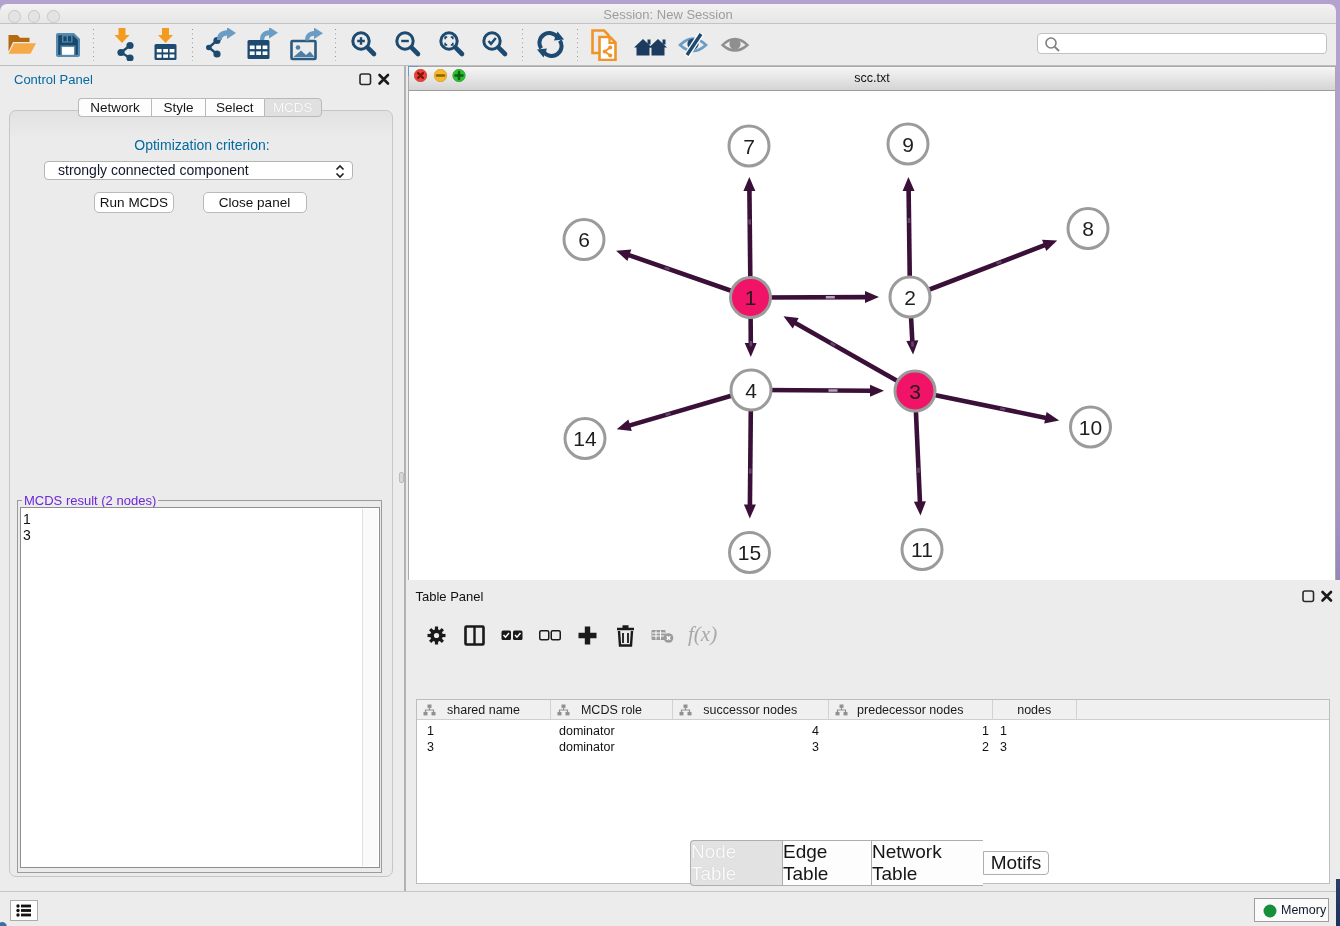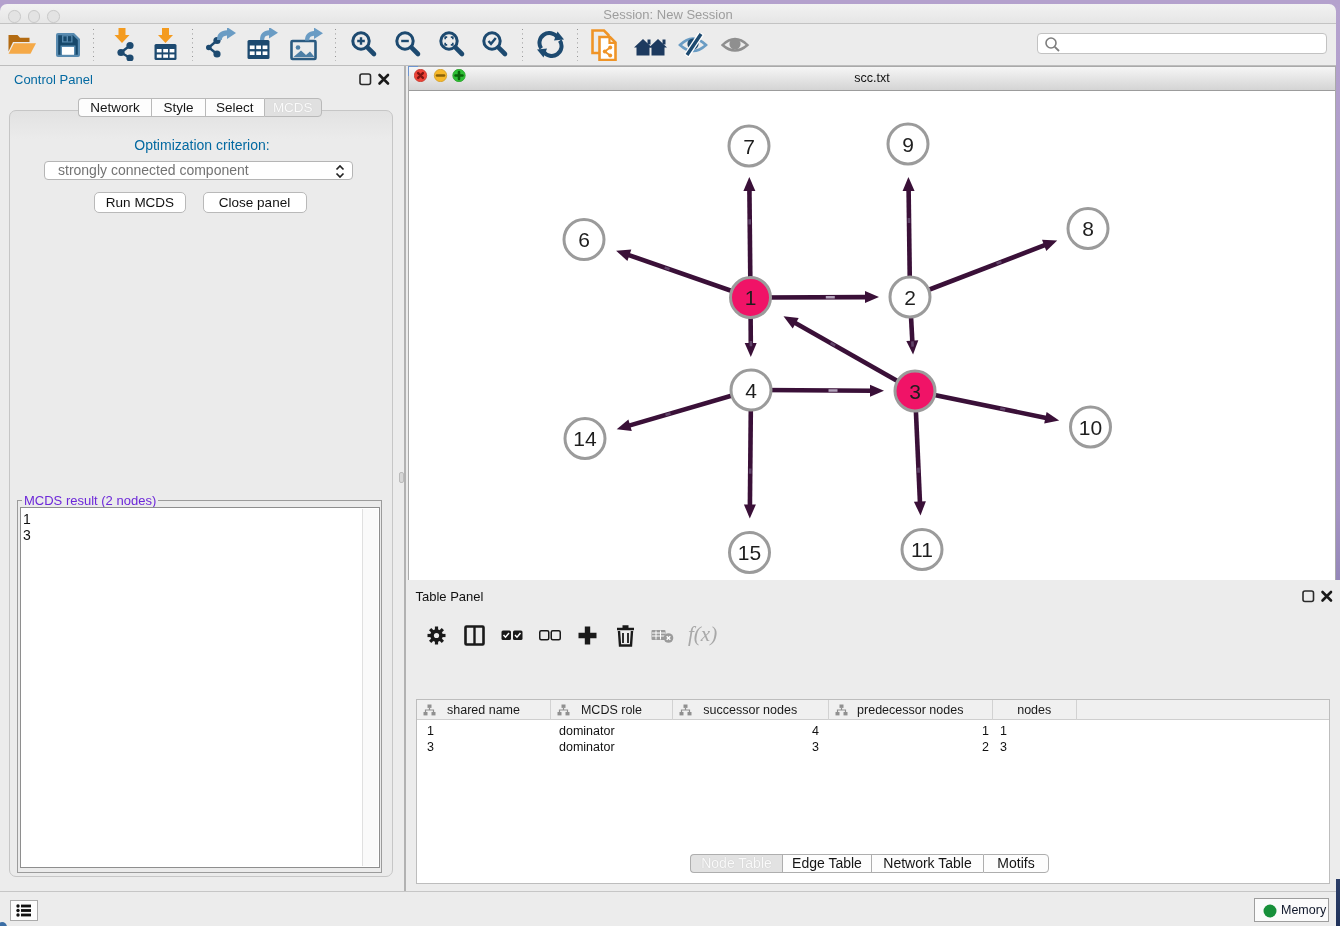--- a/index.html
+++ b/index.html
@@ -22,40 +22,40 @@
 .cpanel { left:0; top:66px; width:404px; height:825px; background:#ececec; }
 .cpTitle { position:absolute; left:14px; top:6px; font-size:13px; color:#0369a1; }
 .vdivider { left:404px; top:66px; width:1.5px; height:825px; background:#b2b2b2; }
 .vgrab { left:398.5px; top:472px; width:5.5px; height:11px; background:#d6d6d6; border:1px solid #bbb; border-radius:2px; }
 .tabbox { position:absolute; left:9px; top:44px; width:384px; height:767px; border:1px solid #c6c6c6; border-radius:7px; background:linear-gradient(#e2e2e2, #ebebeb 28px); }
 .cptabs { position:absolute; left:78px; top:31.5px; height:19.5px; display:flex; font-size:13.5px; }
 .cptab { border:1px solid #b9b9b9; border-right:none; background:#fdfdfd; color:#151515; display:flex; align-items:center; justify-content:center; }
 .cptab.first { border-radius:4px 0 0 4px; }
 .cptab.sel { background:#e0e0e0; color:#fbfbfb; border-right:1px solid #b9b9b9; border-radius:0 4px 4px 0; text-shadow:0 0 1px #c0c0c0; }
 .optlabel { position:absolute; left:0; width:404px; top:71px; text-align:center; font-size:14px; color:#0369a1; }
-.combo { position:absolute; left:44px; top:95px; width:309px; height:18.5px; background:#fff; border:1px solid #b5b5b5; border-radius:4px; font-size:14px; color:#737373; line-height:17px; padding-left:13px; }
+.combo { position:absolute; left:44px; top:95px; width:309px; height:18.5px; background:#fff; border:1px solid #b5b5b5; border-radius:4px; font-size:14px; color:#0f172a; line-height:17px; padding-left:13px; }
 .btn { position:absolute; height:20.5px; background:#fff; border:1px solid #b9b9b9; border-radius:5px; font-size:13.5px; color:#111; text-align:center; line-height:19px; }
 fieldset.mcds { position:absolute; left:17px; top:427px; width:365px; height:380px; border:1px solid #9b9b9b; padding:0; }
 fieldset.mcds legend { font-size:13px; color:#6d28d9; margin-left:4px; padding:0 2px; }
 .mcdsInner { position:absolute; left:1.5px; top:-1px; width:360px; height:361px; background:#fff; border:1px solid #8e8e8e; font-size:14px; line-height:16.8px; padding:2.5px 0 0 2.5px; color:#111; }
 .mcdsSb { position:absolute; right:1px; top:1px; width:16px; height:357px; background:#fafafa; border-left:1px solid #e0e0e0; }
 
 .netwin { left:408px; top:66px; width:928px; height:526px; background:#fff; border:1px solid #a9a9a9; }
 .netTitle { position:absolute; left:0; top:0; width:100%; height:24px; background:linear-gradient(#f6f6f6,#d4d4d4); border-bottom:1px solid #9c9c9c; }
 .netTitleText { position:absolute; left:0; right:0; top:4px; text-align:center; font-size:12.5px; color:#111; }
 .hgrab { left:864px; top:581px; width:11px; height:8px; background:#d6d6d6; border:1px solid #b5b5b5; border-radius:2px; }
 
 .tpanel { left:405.5px; top:580px; width:995px; height:299px; background:#ececec; }
 .tpTitle { position:absolute; left:10px; top:9px; font-size:13px; color:#111; }
 .ttool { position:absolute; left:0; top:28px; height:36px; }
 .tablewrap { position:absolute; left:10.5px; top:81px; width:914px; height:185px; background:#fff; border:1px solid #bdbdbd;margin-top:38px; }
 .thead { position:absolute; left:0; top:0; height:20px; background:#f0f0f0; border-bottom:1px solid #cfcfcf; font-size:12.5px; color:#1a1a1a; }
 .thcell { position:absolute; top:0; height:20px; border-right:1px solid #d2d2d2; text-align:center; line-height:20px; }
 .trow { position:absolute; font-size:12.5px; color:#111; height:16px; line-height:16px; }
-.btabs { position:absolute; display:flex; left:284.5px; top:274px; height:18.5px; font-size:14px; }
+.btabs { position:absolute; display:flex; left:284.5px; top:274px; height:18.5px; font-size:19px;align-items:center; }
 .btab { border:1px solid #aeaeae; border-right:none; background:#fdfdfd; color:#151515; display:flex; align-items:center; justify-content:center; }
 .btab.sel { background:#e2e2e2; color:#fafafa; text-shadow:0 0 1px #bbb; }
 .btab.first { border-radius:4px 0 0 4px; }
 .btab.last { border-radius:0 4px 4px 0; border-right:1px solid #aeaeae; }
 
 .statusbar { left:0; top:891px; width:1336px; height:35px; background:#ececec; border-top:1px solid #c6c6c6; }
 .listbtn { position:absolute; left:10px; top:8px; width:28px; height:20.5px; background:#fdfdfd; border:1px solid #ababab; }
 .membtn { position:absolute; left:1254px; top:6px; width:75px; height:24px; background:#fbfbfb; border:1px solid #9e9e9e; font-size:12.5px; color:#0f172a; }
 </style>
 </head>
@@ -235,21 +235,21 @@
     <div class="cptab" style="width:58.5px">Select</div>
     <div class="cptab sel" style="width:58.5px">MCDS</div>
   </div>
   <div class="optlabel">Optimization criterion:</div>
   <div class="combo">strongly connected component
     <svg style="position:absolute;right:7px;top:2.5px" width="10" height="13">
       <path d="M1.5 4.5 L5 1 L8.5 4.5" fill="none" stroke="#222" stroke-width="1.7"></path>
       <path d="M1.5 8.5 L5 12 L8.5 8.5" fill="none" stroke="#222" stroke-width="1.7"></path>
     </svg>
   </div>
-  <div class="btn" style="left:94px;top:126px;width:92px">Run MCDS</div>
+  <div class="btn" style="left:94px;top:126px;width:80px">Run MCDS</div>
   <div class="btn" style="left:202.5px;top:126px;width:104px">Close panel</div>
   <fieldset class="mcds">
     <legend>MCDS result (2 nodes)</legend>
     <div class="mcdsInner">1<br>3<div class="mcdsSb"></div></div>
   </fieldset>
 </div>
 <div class="abs vdivider"></div>
 <div class="abs vgrab"></div>
 
 <div class="abs netwin">

